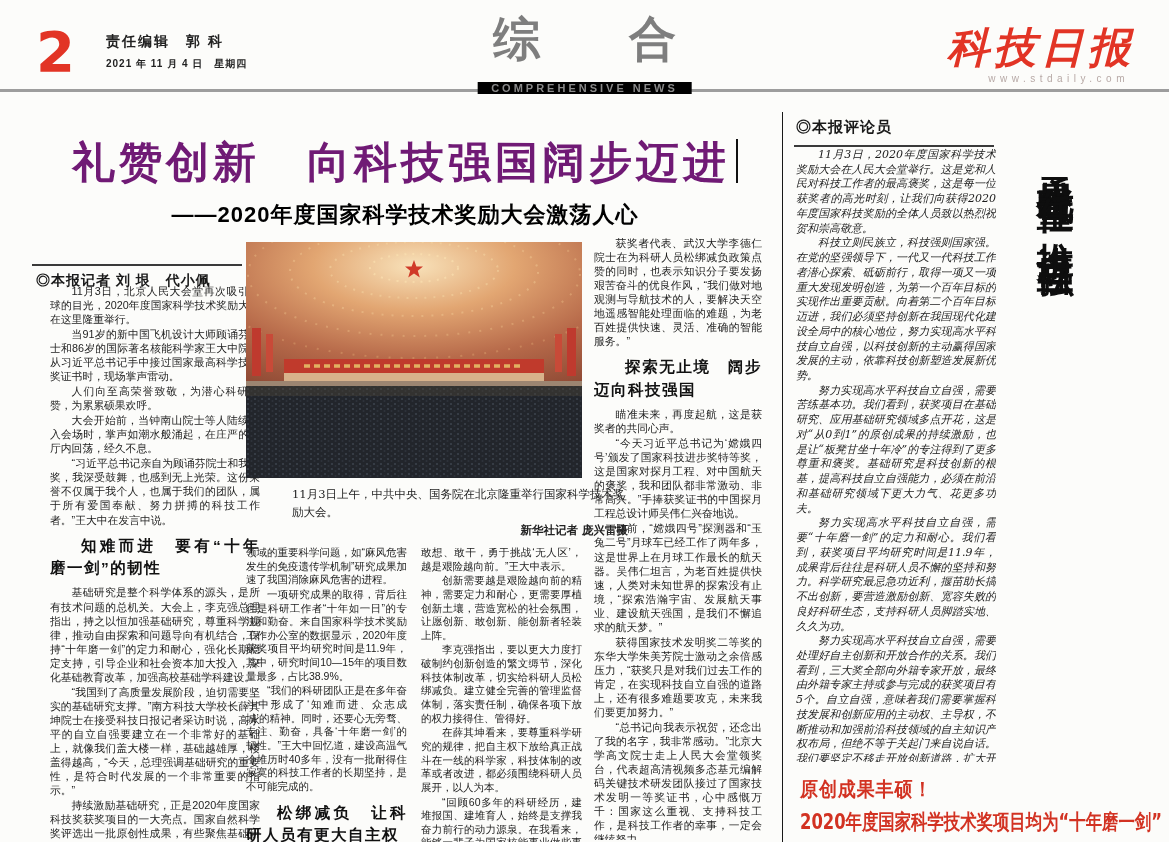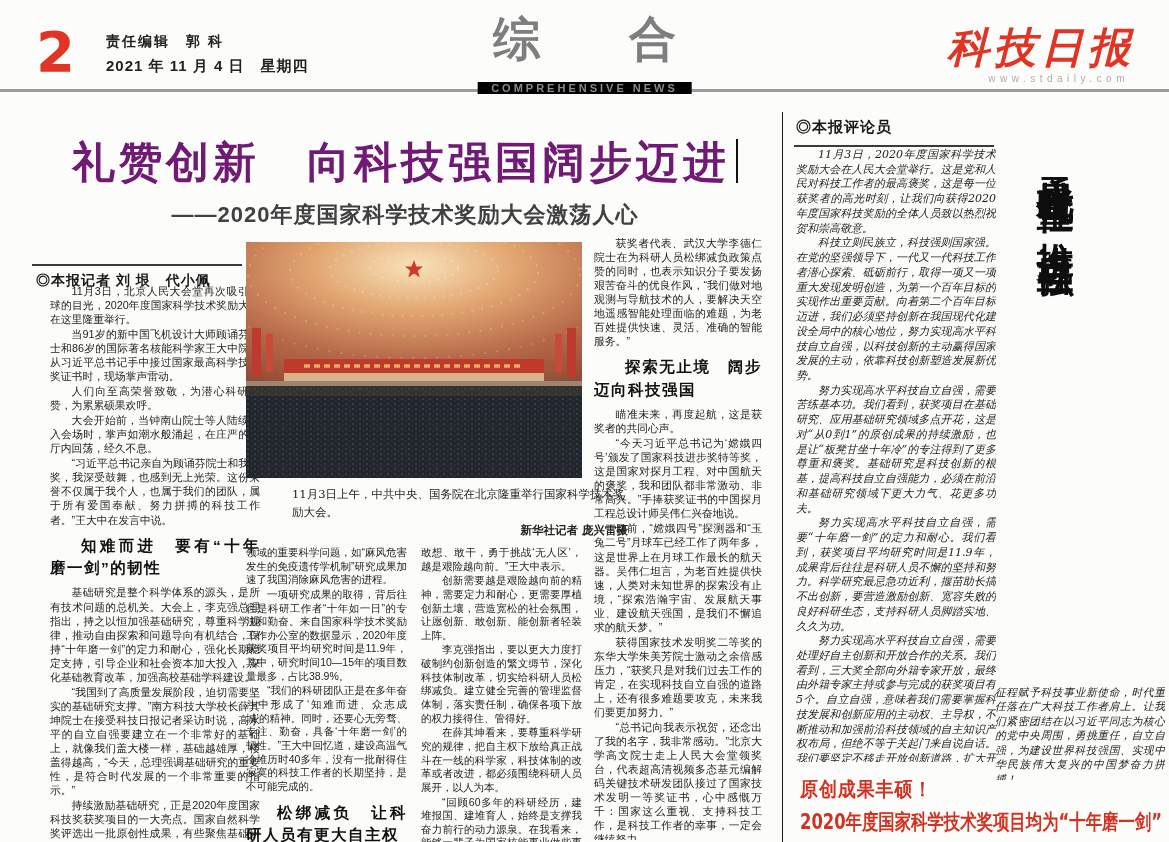--- a/index.html
+++ b/index.html
@@ -5,38 +5,38 @@
   html,body{margin:0;padding:0;}
   body{width:1169px;height:842px;position:relative;background:#fcfcfa;overflow:hidden;
        font-family:"Liberation Sans", sans-serif;color:#1a1a1a;}
   .page{position:absolute;inset:0;}
 
   
   .masthead{position:absolute;left:0;top:0;width:1169px;height:110px;}
   .pagenum{position:absolute;left:36px;top:24px;font-size:56px;line-height:1;font-weight:900;
            color:#e23425;font-family:"DejaVu Sans", sans-serif;}
   .editor{position:absolute;left:106px;top:33px;font-size:14px;font-weight:700;letter-spacing:2px;color:#222;}
-  .pubdate{position:absolute;left:106px;top:57px;font-size:15px;font-weight:700;letter-spacing:1px;color:#222;text-align:center;}
+  .pubdate{position:absolute;left:106px;top:57px;font-size:10px;font-weight:700;letter-spacing:1px;color:#222;text-align:center;}
   .section-title{position:absolute;left:50%;top:8px;transform:translateX(-50%);
            font-size:47px;font-weight:900;color:#7e7e7e;letter-spacing:38px;padding-left:38px;white-space:nowrap;}
   .mast-rule{position:absolute;left:0;top:89px;width:1169px;height:3px;background:#9d9d9d;}
   .section-sub{position:absolute;left:50%;top:82px;transform:translateX(-50%);background:#000000;
            padding:0 14px;font-size:11px;font-weight:800;color:#8a8a8a;letter-spacing:3px;white-space:nowrap;z-index:2;}
   .brand{position:absolute;right:34px;top:20px;font-size:42px;font-weight:700;font-style:italic;
            color:#e23425;font-family:"DejaVu Serif", serif;letter-spacing:5px;white-space:nowrap;}
   .website{position:absolute;right:40px;top:73px;font-size:10px;color:#b7a9a6;letter-spacing:4.5px;}
 
   
   .left-sec{position:absolute;left:32px;top:112px;width:746px;height:730px;}
   .headline{position:absolute;left:0;top:22px;width:746px;margin:0;text-align:center;
             font-size:43px;font-weight:900;letter-spacing:4px;color:#701a75;white-space:nowrap;
             font-family:"DejaVu Sans", sans-serif;}
   .cursor{display:inline-block;width:2px;height:44px;background:#111;margin-left:6px;vertical-align:-6px;}
   .subheadline{position:absolute;left:0;top:88px;width:746px;margin:0;text-align:center;
-            font-size:22px;font-weight:800;letter-spacing:1px;color:#404040;}
+            font-size:22px;font-weight:800;letter-spacing:1px;color:#000000;}
   .byline{position:absolute;left:4px;top:124px;font-size:14px;font-weight:800;letter-spacing:1px;margin-top:36px;}
   .byline-rule{position:absolute;left:0;top:152px;width:210px;height:2px;background:#3a3a3a;}
 
   .col{position:absolute;overflow:hidden;text-align:justify;font-size:10.8px;line-height:1.3;color:#1c1c1c;}
   .col p{margin:0 0 1px;text-indent:2em;}
   .col p.noind{text-indent:0;}
   .subhead{margin:8px 0 6px;font-size:15.5px;font-weight:900;letter-spacing:1.5px;line-height:1.45;
            text-indent:2em;color:#111;}
   .col1{left:0;top:172px;width:210px;height:564px;margin-left:18px;}
   .col2{left:214px;top:434px;width:161px;height:296px;font-size:10.5px;}
@@ -179,21 +179,20 @@
     <div class="c-rule"></div>
     <div class="c-col">
       <p>11月3日，2020年度国家科学技术奖励大会在人民大会堂举行。这是党和人民对科技工作者的最高褒奖，这是每一位获奖者的高光时刻，让我们向获得2020年度国家科技奖励的全体人员致以热烈祝贺和崇高敬意。</p>
       <p>科技立则民族立，科技强则国家强。在党的坚强领导下，一代又一代科技工作者潜心探索、砥砺前行，取得一项又一项重大发现发明创造，为第一个百年目标的实现作出重要贡献。向着第二个百年目标迈进，我们必须坚持创新在我国现代化建设全局中的核心地位，努力实现高水平科技自立自强，以科技创新的主动赢得国家发展的主动，依靠科技创新塑造发展新优势。</p>
       <p>努力实现高水平科技自立自强，需要苦练基本功。我们看到，获奖项目在基础研究、应用基础研究领域多点开花，这是对“从0到1”的原创成果的持续激励，也是让“板凳甘坐十年冷”的专注得到了更多尊重和褒奖。基础研究是科技创新的根基，提高科技自立自强能力，必须在前沿和基础研究领域下更大力气、花更多功夫。</p>
       <p>努力实现高水平科技自立自强，需要“十年磨一剑”的定力和耐心。我们看到，获奖项目平均研究时间是11.9年，成果背后往往是科研人员不懈的坚持和努力。科学研究最忌急功近利，揠苗助长搞不出创新，要营造激励创新、宽容失败的良好科研生态，支持科研人员脚踏实地、久久为功。</p>
       <p>努力实现高水平科技自立自强，需要处理好自主创新和开放合作的关系。我们看到，三大奖全部向外籍专家开放，最终由外籍专家主持或参与完成的获奖项目有5个。自立自强，意味着我们需要掌握科技发展和创新应用的主动权、主导权，不断推动和加强前沿科技领域的自主知识产权布局，但绝不等于关起门来自说自话。我们要坚定不移走开放创新道路，扩大开放力度，向世界分享更多创新成果，支持各国科学家围绕全球性问题挑战开展联合研究，在扩大开放中实现互利共赢。</p>
 
     </div>
     <div class="v-headline">勇挑时代重任　推进自立自强</div>
-    <p class="c-cont">征程赋予科技事业新使命，时代重任落在广大科技工作者肩上。让我们紧密团结在以习近平同志为核心的党中央周围，勇挑重任，自立自强，为建设世界科技强国、实现中华民族伟大复兴的中国梦奋力拼搏！</p>
   </aside>
 
   <div class="banner">
     <div class="b1">原创成果丰硕！</div>
     <div class="b2">2020年度国家科学技术奖项目均为“十年磨一剑”</div>
   </div>
 
 </div>
 
 </body></html>

